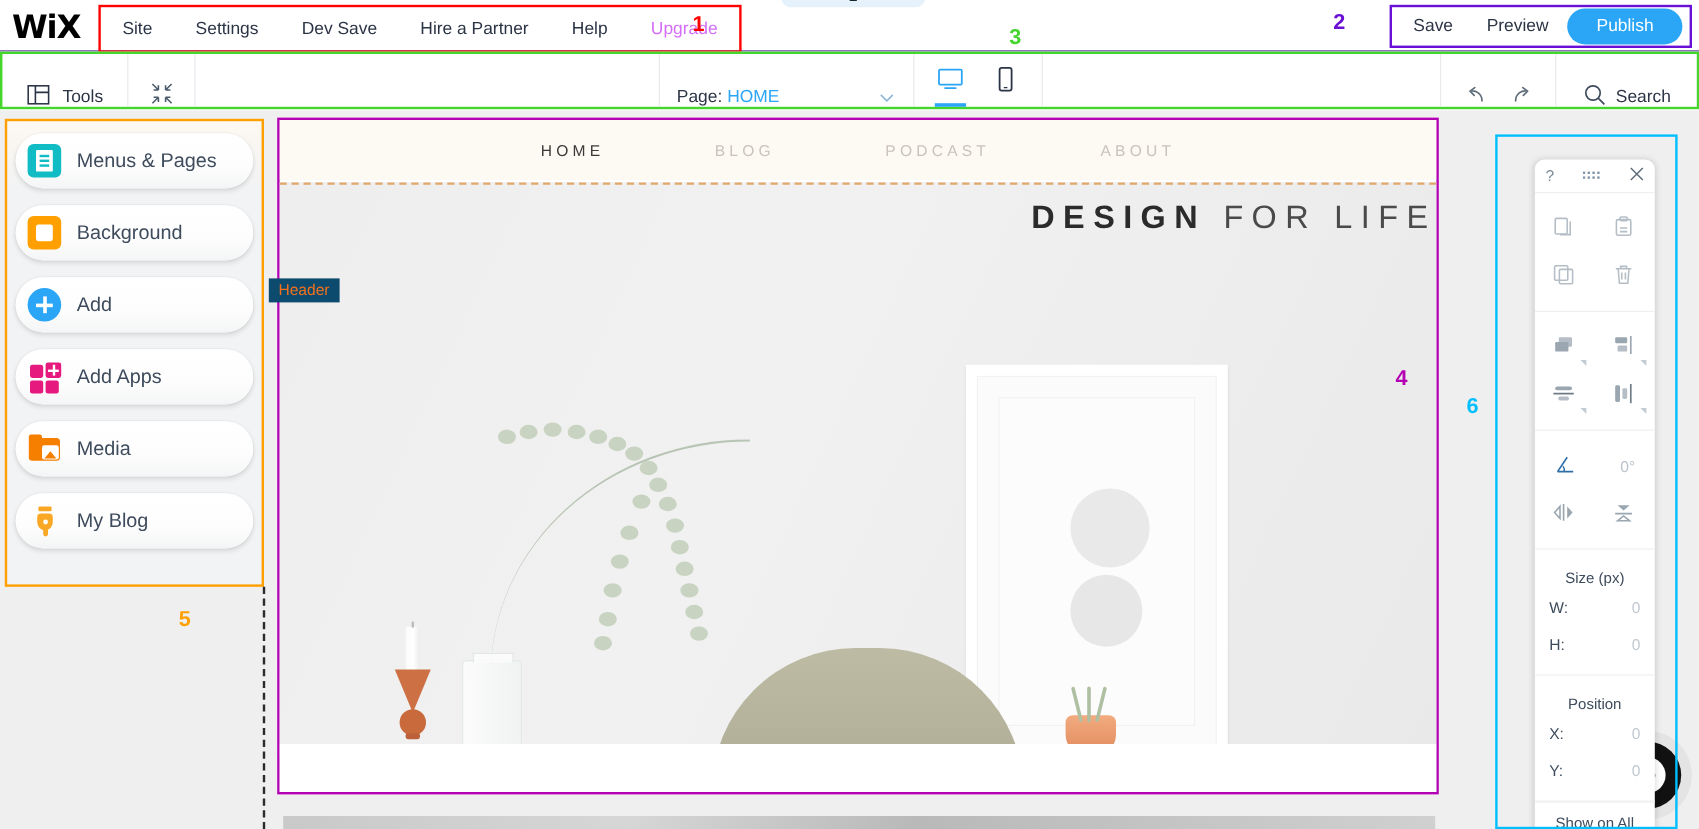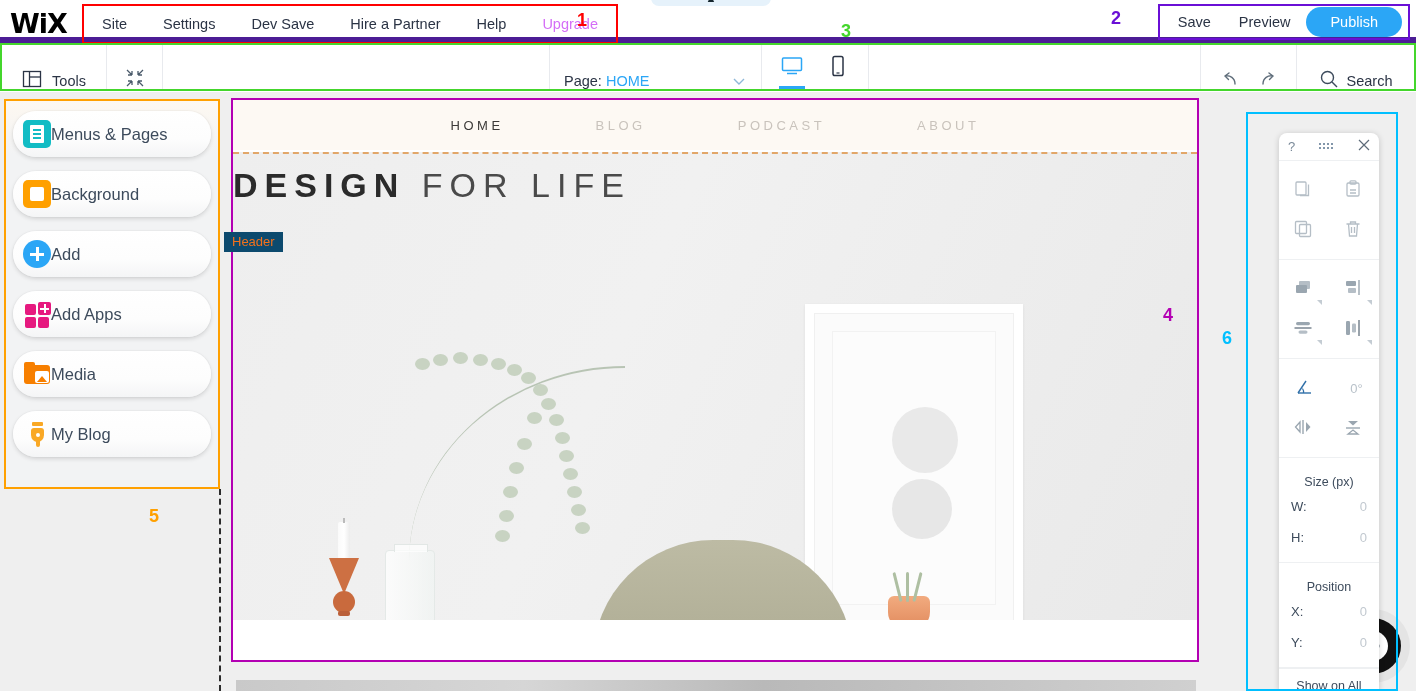--- a/index.html
+++ b/index.html
@@ -10,21 +10,21 @@
     font-family: "Liberation Sans", sans-serif;
     background: #ffffff;
     color: #2b3445;
   }
   #root { position: relative; width: 1416px; height: 691px; }
 
   
   .topbar {
     position: absolute; left: 0; top: 0; width: 1416px; height: 43px;
     background: #fff;
-    border-bottom: 6px solid #4c1d95;
+    border-bottom: 1px solid #4c1d95;
   }
   .wix-logo {
     position: absolute; left: 10px; top: 8px;
     font-family: "DejaVu Sans", sans-serif;
     font-weight: 700; font-size: 27px; letter-spacing: -1px;
     color: #000;
   }
 
   .menu-group {
     position: absolute; left: 82px; top: 4px; height: 40px;
@@ -104,21 +104,21 @@
     position: absolute; left: 4px; top: 99px; width: 216px; height: 390px;
     border: 2px solid #ffa000;
     background: linear-gradient(180deg,#fdf8f1 0%, #f2f3f4 14%, #f2f3f4 100%);
     padding: 10px 0 0 0;
   }
   .side-btn {
     position: relative; margin: 0 auto 14px auto; width: 198px; height: 46px;
     background: linear-gradient(180deg,#ffffff 0%, #fdfdfd 60%, #f4f5f6 100%);
     border-radius: 24px;
     box-shadow: 0 2px 4px rgba(0,0,0,0.13), 0 0 0 1px rgba(0,0,0,0.02);
-    display: flex; align-items: center; padding-left: 10px;
+    display: flex; align-items: center; gap: 13px; padding-left: 10px;
   }
   .side-btn .sb-label { font-size: 16.5px; color: #3d4b5c; }
   .sb-icon { width: 28px; height: 28px; flex: 0 0 28px; position: relative; }
 
   
   .ic-menus { background: #12bcc4; border-radius: 5px; }
   .ic-menus::before {
     content: ""; position: absolute; left: 7px; top: 5px; width: 14px; height: 18px;
     background: #fff; border-radius: 1px;
   }
@@ -211,21 +211,21 @@
     position: absolute; left: 0; top: 52px; width: 100%; height: 0;
     border-top: 2px dashed #e2a76a;
   }
   .header-tag {
     position: absolute; left: -8px; top: 45px;
     background: #0c4a6e; color: #f2711c; font-size: 13px; padding: 2px 8px 3px 8px;
     z-index: 6;
   }
   .hero-title {
     position: absolute; left: 0; top: 66px; width: 100%;
-    text-align: left; font-size: 34px; letter-spacing: 7px; color: #2b2b2b;
+    text-align: right; font-size: 27px; letter-spacing: 7px; color: #2b2b2b;
     font-family: "Liberation Sans", sans-serif; z-index: 4;
   }
   .hero-title .b { font-weight: 700; }
   .hero-title .l { font-weight: 300; color: #4a4a4a; }
 
   
   .photo {
     position: absolute; left: 0; top: 52px; width: 100%; height: 512px;
     background: linear-gradient(180deg,#ececec 0%, #ececec 64%, #e6e6e6 66%, #f7f7f7 100%);
     overflow: hidden;

